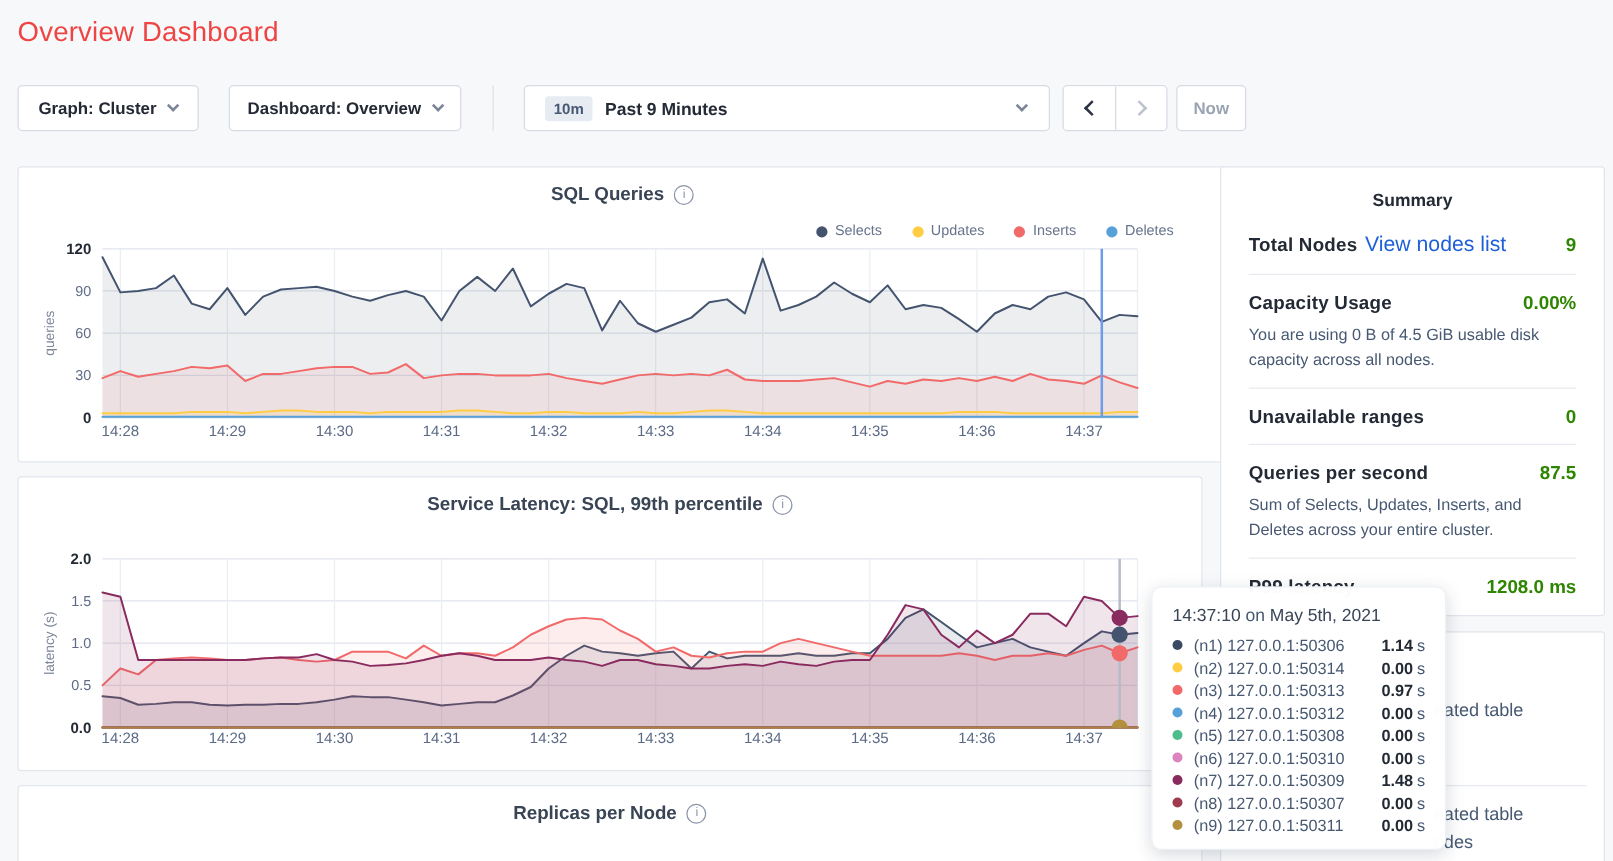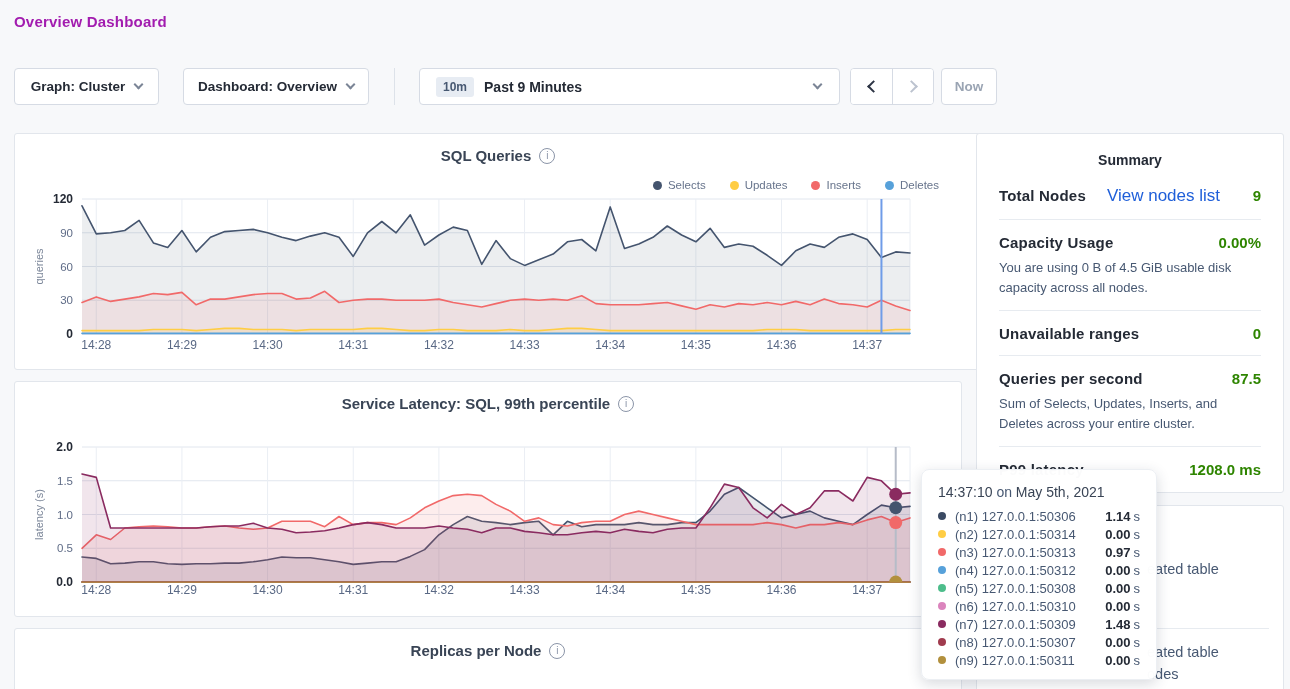--- a/index.html
+++ b/index.html
@@ -1,19 +1,19 @@
 <!DOCTYPE html>
 <html><head>
 <meta charset="utf-8">
 <style>
   *{margin:0;padding:0;box-sizing:border-box}
   html,body{background:#f7f8fa}
   body{font-family:"Liberation Sans",sans-serif;color:#242a35}
   #stage{position:relative;width:1290px;height:689px;overflow:hidden;background:#f7f8fa}
-  .page-title{position:absolute;left:14px;top:13px;font-size:15px;font-weight:700;color:#a21caf;letter-spacing:.2px}
+  .page-title{position:absolute;left:14px;top:13px;font-size:22px;font-weight:400;color:#ef4444;letter-spacing:.2px}
   
   .dd{position:absolute;top:68px;height:37px;background:#fff;border:1px solid #d6dbe4;border-radius:4px;
       display:flex;align-items:center;justify-content:center;gap:10px;font-size:13.5px;font-weight:bold;color:#242a35;cursor:pointer}
   .chev{width:7px;height:7px;border-right:2px solid #7b8596;border-bottom:2px solid #7b8596;transform:rotate(45deg);margin-top:-4px}
   .vsep{position:absolute;left:394px;top:68px;height:37px;width:1px;background:#dde2e9}
   .time-dd{justify-content:flex-start;padding:12px 16px}
   .time-badge{background:#e7ecf3;color:#475872;font-size:12px;font-weight:bold;border-radius:3px;padding:3px 7px}
   .time-label{font-size:14px}
   .time-dd .chev{position:absolute;right:18px}
   .nav-group{position:absolute;left:850px;top:68px;height:37px;display:flex;border:1px solid #d6dbe4;border-radius:4px;background:#fff;overflow:hidden}
@@ -42,21 +42,21 @@
   #panel-latency .chart-svg{top:46px}
   .ytick{font-size:11.5px;fill:#5f6c87}
   .ytick.bold{font-weight:bold;fill:#242a35;font-size:12px}
   .xtick{font-size:12px;fill:#5a6985}
   .yunit{font-size:11px;fill:#7b8699}
   
   .sum-title{text-align:center;font-size:14px;font-weight:bold;margin-top:18px;color:#242a35}
   .sum-body{padding:4px 22px 0 22px}
   .sum-item{padding:14px 0 13px 0;border-bottom:1px solid #e7ebf0}
   .sum-item:last-child{border-bottom:none}
-  .sum-row{display:flex;align-items:baseline;gap:21px}
+  .sum-row{display:flex;align-items:baseline;gap:6px}
   .sum-label{font-size:15px;font-weight:bold;color:#242a35;letter-spacing:.2px}
   .sum-link{font-size:17px;font-weight:normal;color:#1f5fd9;cursor:pointer}
   .sum-value{margin-left:auto;font-size:15px;font-weight:bold;color:#2e8500}
   .sum-desc{margin-top:7px;font-size:13px;line-height:1.5;color:#475872}
   
   .ev-frag{position:absolute;font-size:14.5px;color:#475872;white-space:nowrap}
   .ev-divider{position:absolute;left:14px;right:14px;height:1px;background:#e7ebf0}
   
   #tooltip{position:absolute;left:921px;top:469px;width:236px;background:rgba(255,255,255,.98);border:1px solid #eceff3;
       border-radius:8px;box-shadow:0 4px 14px rgba(40,50,70,.18);padding:14px 16px 10px 16px;z-index:50}

